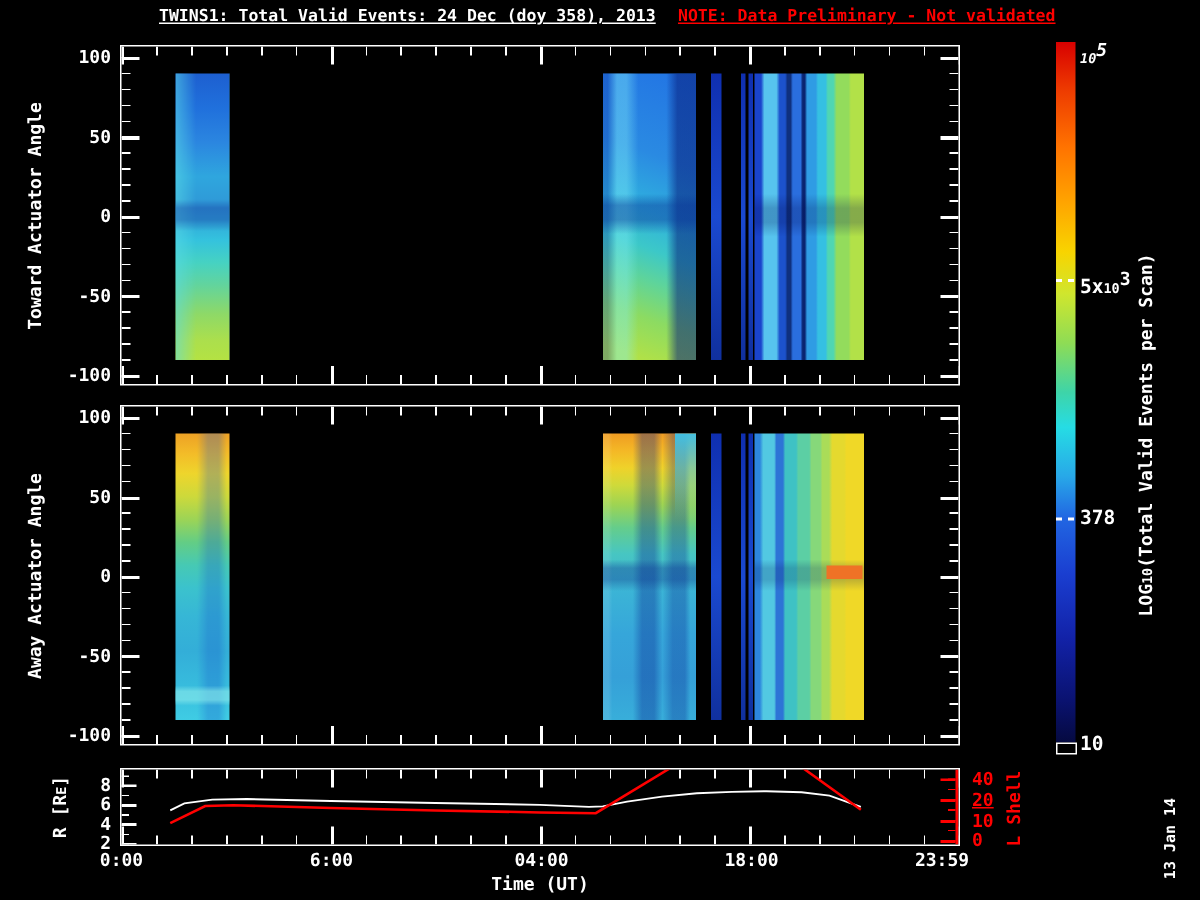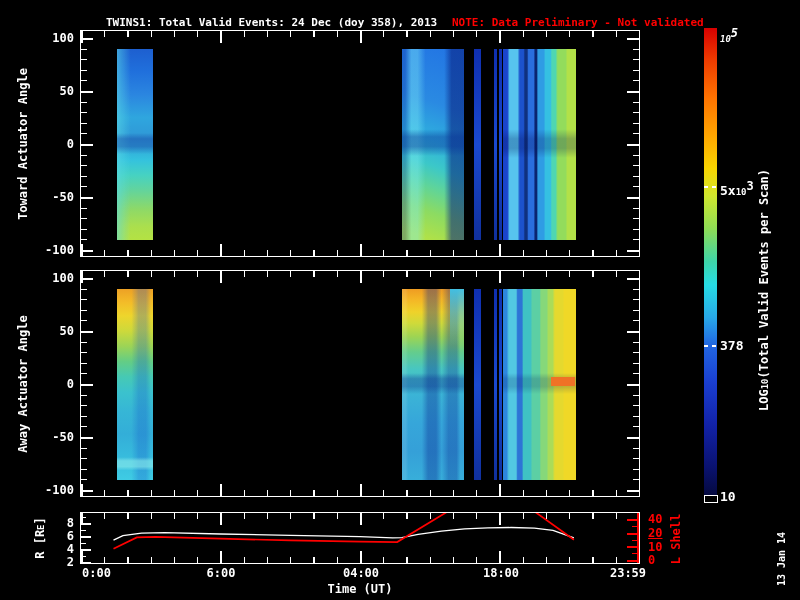--- a/index.html
+++ b/index.html
@@ -1,21 +1,21 @@
 <!DOCTYPE html>
 <html><head>
 <meta charset="utf-8">
 <style>
   html,body{margin:0;padding:0;}
   body{width:800px;height:600px;background:#000;position:relative;overflow:hidden;
        font-family:"DejaVu Sans Mono","Liberation Mono",monospace;font-weight:bold;color:#fff;}
   .lbl{position:absolute;font-size:12px;line-height:13px;white-space:nowrap;}
   .rot{position:absolute;transform:translate(-50%,-50%) rotate(-90deg);white-space:nowrap;font-size:12px;}
   .red{color:#ff0000;}
-  .title{position:absolute;top:16px;font-size:11px;letter-spacing:0px;}
+  .title{position:absolute;top:4px;font-size:11px;letter-spacing:0px;text-decoration:underline;}
   
   .panel{position:absolute;left:80px;width:560px;border:1px solid #fff;background:#000;box-sizing:border-box;overflow:hidden;}
   #panel-toward{top:30px;height:227px;}
   #panel-away{top:270px;height:227px;}
   #panel-orbit{top:512px;height:52px;}
   
   .xt-min{position:absolute;left:0;width:558px;height:6px;background:repeating-linear-gradient(to right,#fff 0 1px,transparent 1px 23.25px);}
   .xt-maj{position:absolute;left:0;width:558px;height:12px;background:repeating-linear-gradient(to right,#fff 0 2px,transparent 2px 139.5px);}
   .top0{top:0;} .bot0{bottom:0;}
   .yt-min-l{position:absolute;left:0;top:7px;height:214px;width:6px;background:repeating-linear-gradient(to bottom,#fff 0 1px,transparent 1px 10.6px);}
@@ -144,21 +144,21 @@
 <span class="lbl" style="left:40px;width:34px;text-align:right;top:517px;">8</span>
 <span class="lbl" style="left:40px;width:34px;text-align:right;top:530px;">6</span>
 <span class="lbl" style="left:40px;width:34px;text-align:right;top:543px;">4</span>
 <span class="lbl" style="left:40px;width:34px;text-align:right;top:556px;">2</span>
 <span class="lbl red" style="left:648px;top:513px;">40</span>
 <span class="lbl red" style="left:648px;top:527px;text-decoration:underline;">20</span>
 <span class="lbl red" style="left:648px;top:541px;">10</span>
 <span class="lbl red" style="left:648px;top:554px;">0</span>
 <span class="rot red" style="left:676px;top:539px;">L Shell</span>
 
-<span class="lbl" style="left:51px;width:60px;text-align:right;top:567px;">0:00</span>
+<span class="lbl" style="left:51px;width:60px;text-align:center;top:567px;">0:00</span>
 <span class="lbl" style="left:191px;width:60px;text-align:center;top:567px;">6:00</span>
 <span class="lbl" style="left:331px;width:60px;text-align:center;top:567px;">04:00</span>
 <span class="lbl" style="left:471px;width:60px;text-align:center;top:567px;">18:00</span>
 <span class="lbl" style="left:598px;width:60px;text-align:center;top:567px;">23:59</span>
 <span class="lbl" style="left:300px;width:120px;text-align:center;top:583px;">Time (UT)</span>
 
 <div id="colorbar"></div>
 <div class="cb-dash" style="top:186px;"></div>
 <div class="cb-dash" style="top:345px;"></div>
 <div id="cb-end"></div>

